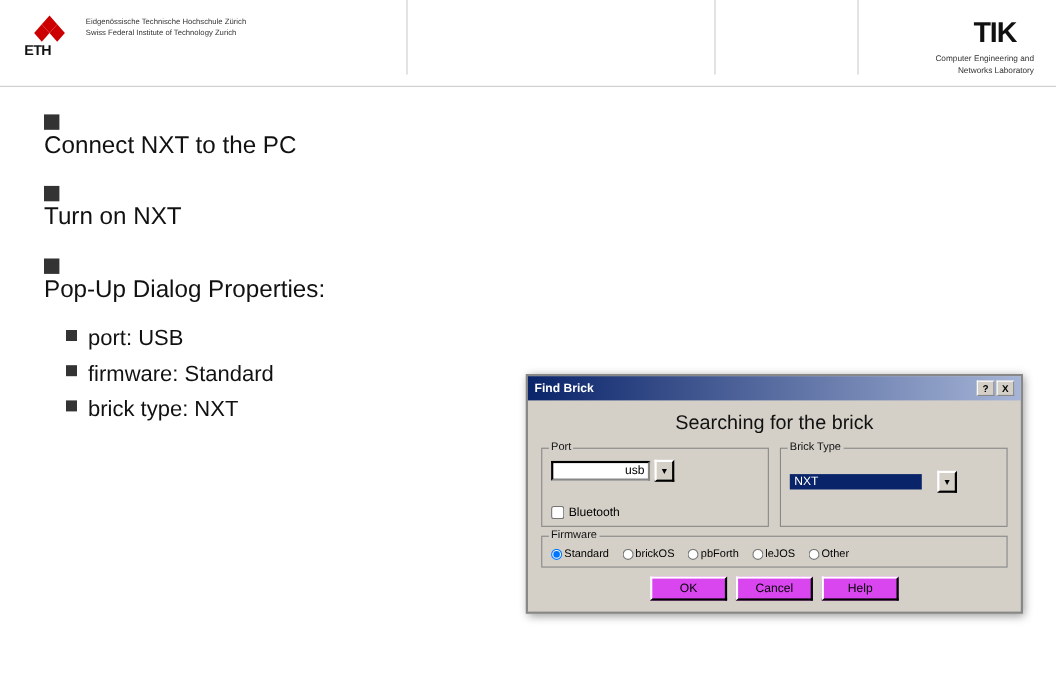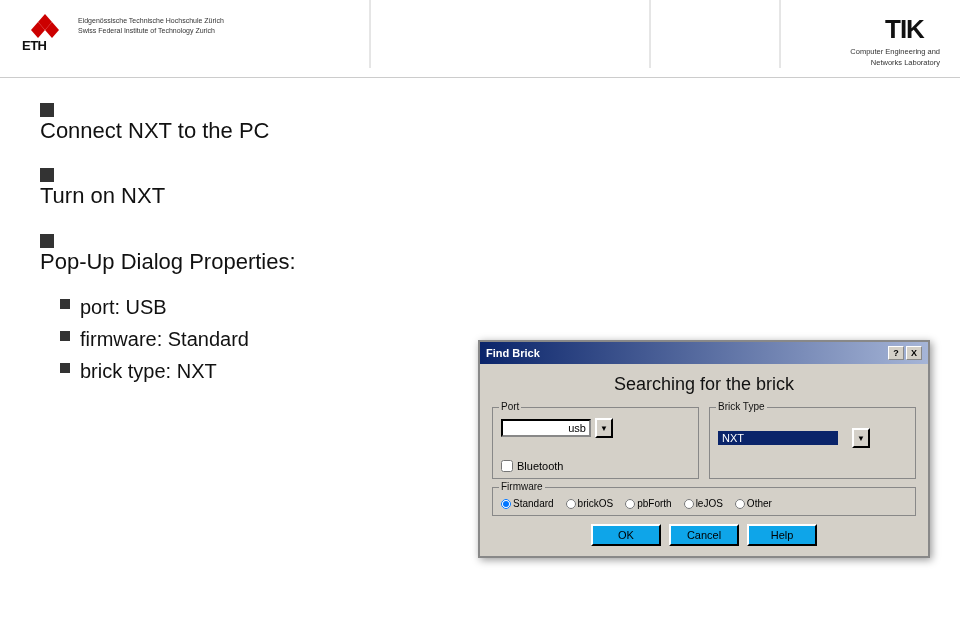--- a/index.html
+++ b/index.html
@@ -282,21 +282,21 @@
     .dialog-buttons {
       display: flex;
       justify-content: center;
       gap: 8px;
       margin-top: 8px;
     }
 
     .win-btn {
       min-width: 70px;
       padding: 3px 8px;
-      background: #0ea5e9;
+      background: #d946ef;
       border: 2px outset #d4d0c8;
       border-top-color: #fff;
       border-left-color: #fff;
       border-bottom-color: #555;
       border-right-color: #555;
       font-size: 11px;
       font-family: 'Tahoma', Arial, sans-serif;
       cursor: pointer;
       color: #000;
     }

